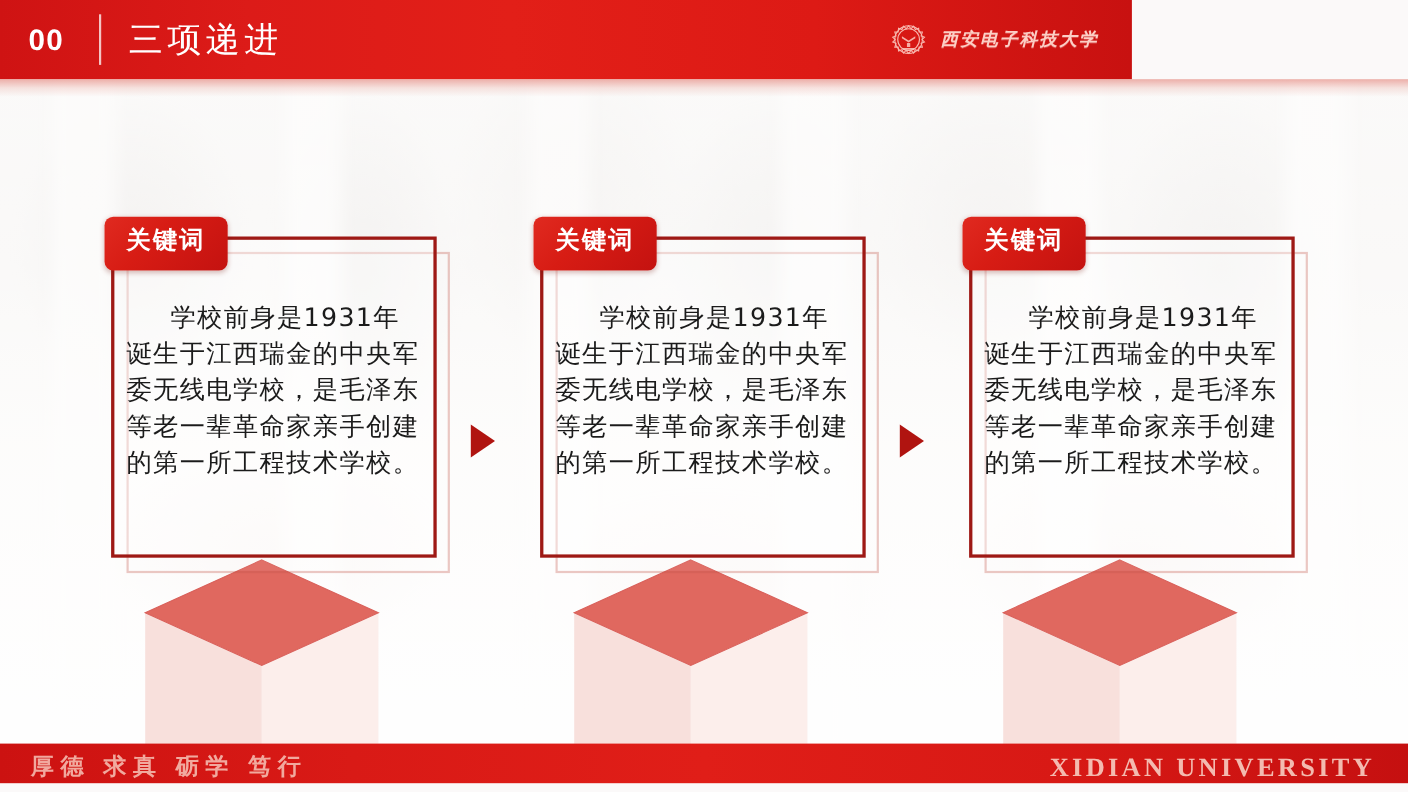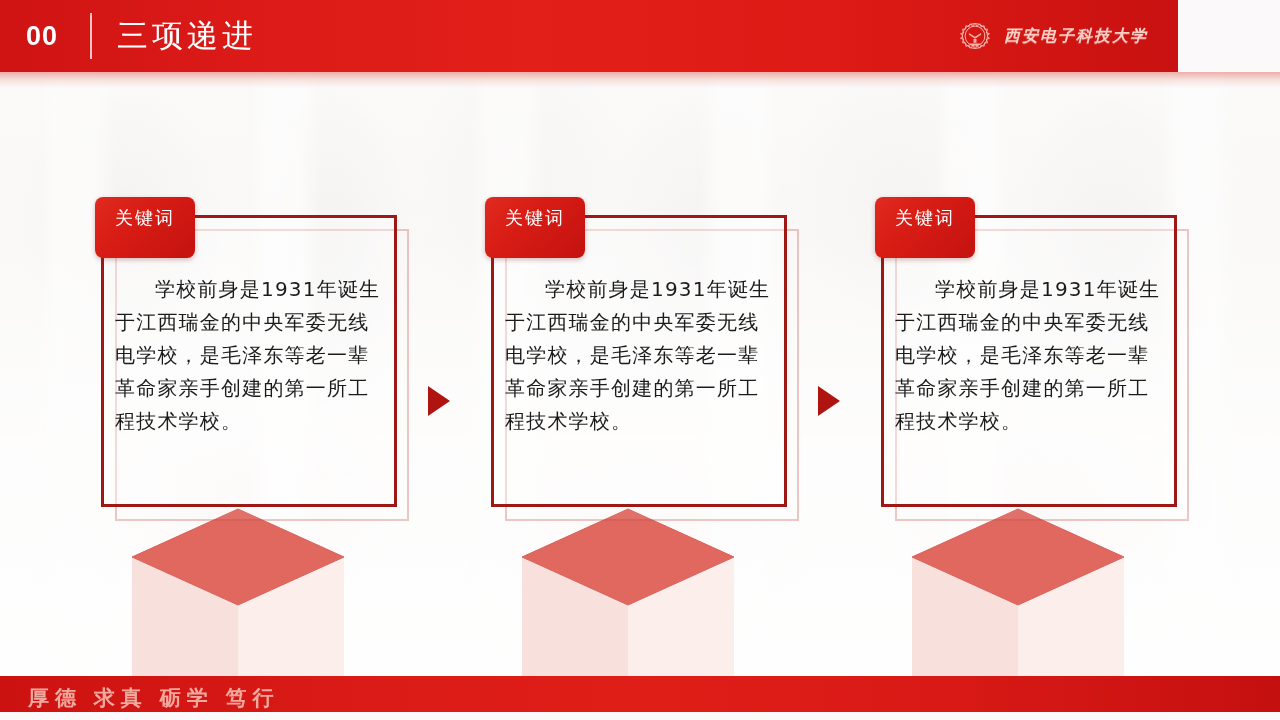--- a/index.html
+++ b/index.html
@@ -50,21 +50,21 @@
         rgba(250,248,247,.8) 1178px, rgba(250,248,247,.8) 1215px,
         rgba(255,255,255,0) 1235px);
     filter:blur(3px);
   }
   .bg-wash{
     background:linear-gradient(180deg, rgba(255,255,255,.62) 0%, rgba(255,255,255,.70) 35%, rgba(255,255,255,.80) 70%, rgba(255,255,255,.90) 100%);
   }
 
   
   .header{
-    position:absolute;left:0;top:0;width:1178px;height:72px;
+    position:absolute;left:0;top:0;width:1029px;height:72px;
     background:linear-gradient(90deg,#cf1313 0%,#dc1b18 22%,#e21f18 45%,#dd1a15 72%,#c81110 100%);
   }
   .hdr-num{
     position:absolute;left:26px;top:18px;
     font-size:27px;font-weight:bold;color:#ffffff;letter-spacing:1px;line-height:36px;
   }
   .hdr-div{
     position:absolute;left:90px;top:13px;width:2px;height:46px;background:rgba(255,255,255,.75);
   }
   .hdr-title{
@@ -93,28 +93,28 @@
     border:2px solid rgba(188,60,48,.28);
     box-sizing:border-box;background:rgba(255,255,255,.06);
   }
   .card .frame{
     position:absolute;left:0;top:0;width:296px;height:292px;
     border:3px solid #9e1915;box-sizing:border-box;
     background:rgba(255,255,255,.34);
   }
   .card .badge{
     position:absolute;left:-6px;top:-18px;
-    padding:8px 20px 27px 20px;border-radius:8px;
+    padding:8px 20px 15px 20px;border-radius:8px;
     background:linear-gradient(135deg,#e02a20 0%,#d71c14 40%,#c41210 100%);
-    color:#ffffff;font-size:18px;font-weight:normal;letter-spacing:2px;line-height:26px;
+    color:#ffffff;font-size:22px;font-weight:bold;letter-spacing:2px;line-height:26px;
     box-shadow:0 2px 5px rgba(120,20,14,.28);
   }
   .card .body{
     position:absolute;left:14px;top:58px;width:268px;
-    font-size:20px;line-height:33px;color:#1b1b1b;letter-spacing:1.2px;
+    font-size:23px;line-height:33px;color:#1b1b1b;letter-spacing:1.2px;
     text-indent:40px;text-align:left;
     font-family:"DejaVu Sans","Liberation Sans",sans-serif;
   }
 
   
   .arrow{
     position:absolute;width:0;height:0;
     border-top:15px solid transparent;border-bottom:15px solid transparent;
     border-left:22px solid #b01410;
   }
@@ -218,15 +218,16 @@
     <div class="frame"></div>
     <div class="badge">关键词</div>
     <div class="body">学校前身是1931年诞生于江西瑞金的中央军委无线电学校，是毛泽东等老一辈革命家亲手创建的第一所工程技术学校。</div>
   </div>
 
   <div class="arrow" style="left:428px;top:386px;"></div>
   <div class="arrow" style="left:818px;top:386px;"></div>
 
   <div class="footer">
     <div class="motto">厚德  求真  砺学  笃行</div>
+    <div class="en">XIDIAN UNIVERSITY</div>
   </div>
 
 </div>
 
 </body></html>

